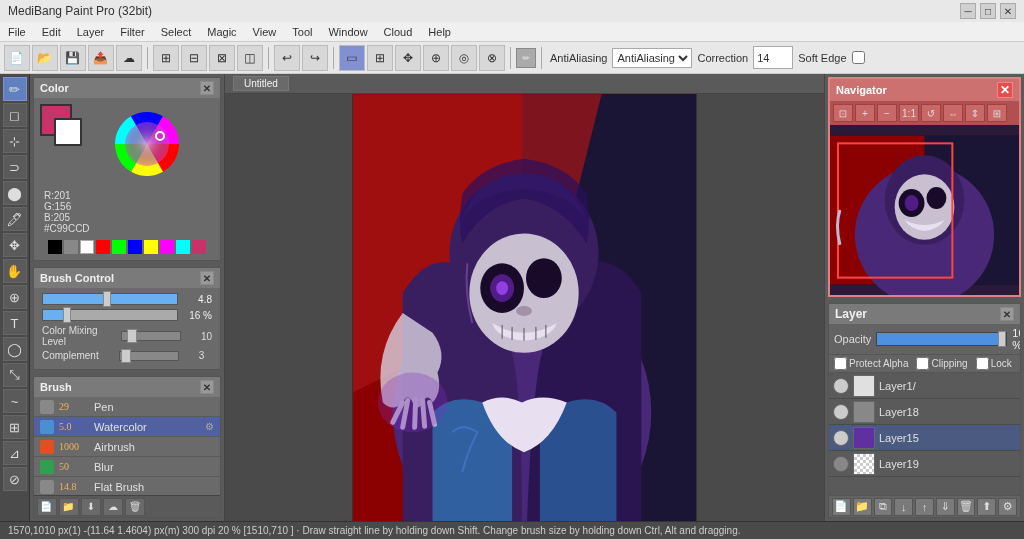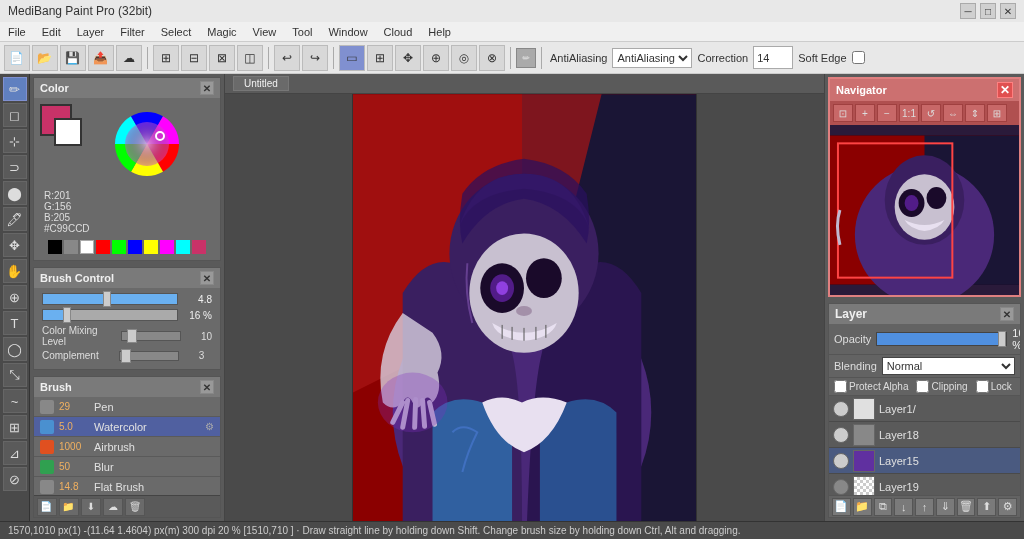--- a/index.html
+++ b/index.html
@@ -279,20 +279,21 @@
     .brush-color-dot {
       width: 14px; height: 14px;
       border-radius: 2px;
       flex-shrink: 0;
     }
     .brush-num {
       font-size: 10px;
       color: #f0b060;
       width: 30px;
       flex-shrink: 0;
+      font-family: Liberation Serif, serif;
     }
     .brush-name {
       font-size: 11px;
       color: #e0e0e0;
       flex: 1;
     }
     .brush-settings-icon {
       color: #aaa;
       font-size: 10px;
     }
@@ -914,29 +915,20 @@
     <div id="layer-panel">
       <div id="layer-header">
         <span>Layer</span>
         <div id="layer-close">✕</div>
       </div>
       <div id="layer-opacity-row">
         <span id="layer-opacity-label">Opacity</span>
         <input type="range" id="layer-opacity-slider" min="0" max="100" value="100" style="">
         <span id="layer-opacity-val">100 %</span>
       </div>
-      <div id="layer-blend-row">
-        <span id="layer-blend-label">Blending</span>
-        <select id="layer-blend-select">
-          <option>Normal</option>
-          <option>Multiply</option>
-          <option>Screen</option>
-          <option>Overlay</option>
-        </select>
-      </div>
       <div id="layer-options-row">
         <label class="layer-opt-cb">
           <input type="checkbox" style="">
           <span>Protect Alpha</span>
         </label>
         <label class="layer-opt-cb">
           <input type="checkbox" style="">
           <span>Clipping</span>
         </label>
         <label class="layer-opt-cb">

